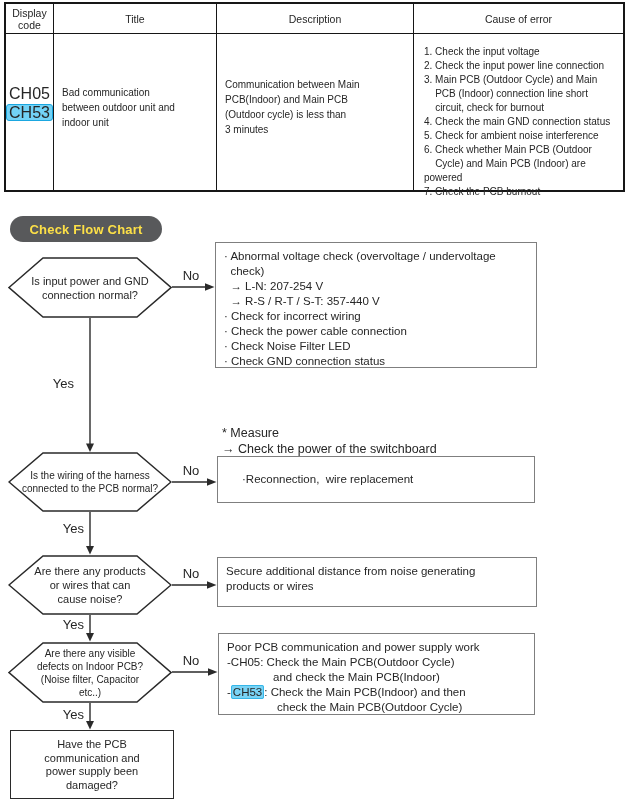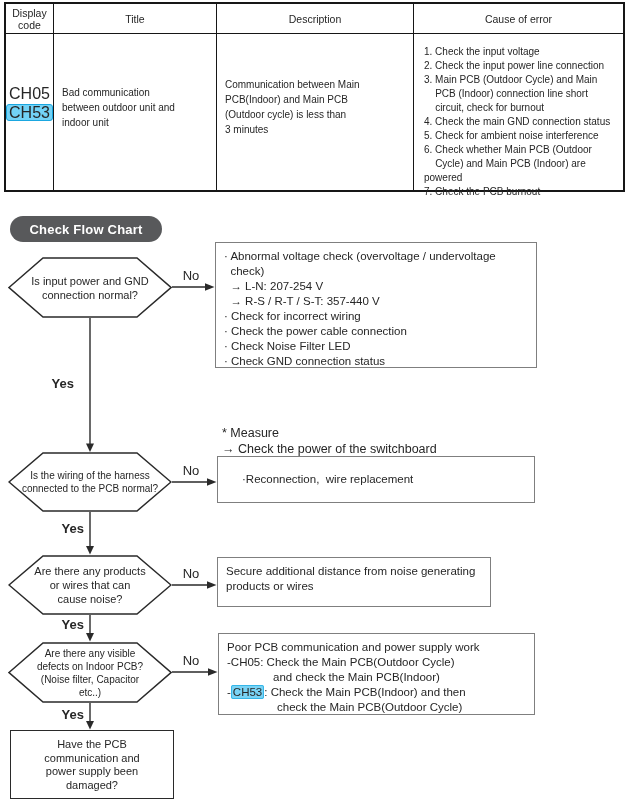--- a/index.html
+++ b/index.html
@@ -19,30 +19,30 @@
   .c3{width:197px;flex:none;}
   .c4{flex:1;}
   .th{display:flex;align-items:center;justify-content:center;text-align:center;font-size:10.5px;line-height:12px;white-space:pre-line;}
   .td{font-size:10px;line-height:15px;}
   .codes{display:flex;flex-direction:column;align-items:center;justify-content:center;gap:3px;font-size:16px;padding-bottom:18px;}
   .hl-code{background:#72d2f6;border:1.5px solid #1ba7e0;border-radius:3px;padding:0 2px;}
   .vmid{display:flex;align-items:center;padding-left:8px;padding-bottom:10px;}
   .causes{font-size:10px;line-height:14px;padding:11px 0 0 10px;}
   
   .pill{position:absolute;left:10px;top:216px;width:152px;height:26px;background:#58595b;border-radius:14px;
-        color:#ffffff;font-weight:bold;font-size:13px;display:flex;align-items:center;justify-content:center;letter-spacing:.2px;}
+        color:#fde047;font-weight:bold;font-size:13px;display:flex;align-items:center;justify-content:center;letter-spacing:.2px;}
   
   .connectors{position:absolute;left:0;top:0;pointer-events:none;}
   .hex{position:absolute;}
   .hex svg{position:absolute;left:0;top:0;width:100%;height:100%;}
   .hex-label{position:absolute;inset:0;display:flex;align-items:center;justify-content:center;text-align:center;white-space:pre-line;}
   .fbox{position:absolute;box-sizing:border-box;border:1px solid #7f7f7f;background:#fff;font-size:11.5px;line-height:15px;}
   .flabel{position:absolute;font-size:13px;}
   .no-l{width:30px;text-align:center;}
-  .yes-l{width:46px;text-align:right;font-weight:bold;}
+  .yes-l{width:46px;text-align:right;}
   .indent1{padding-left:46px;}
   .indent2{padding-left:50px;}
   .hl-code2{background:#79d3f5;border:1px solid #35b6e8;border-radius:2px;padding:0 1px;}
   .measure{position:absolute;left:222px;top:378px;font-size:12.5px;line-height:15.5px;white-space:pre;margin-top:48px;}
   .finalbox{position:absolute;left:10px;top:730px;width:164px;height:69px;box-sizing:border-box;border:1.2px solid #2a2a2a;
             font-size:11px;line-height:13.5px;text-align:center;white-space:pre-line;padding-top:7px;}
 </style>
 </head>
 <body>
 
@@ -158,21 +158,21 @@
 · Check the power cable connection
 · Check Noise Filter LED
 · Check GND connection status</div>
 
   <div class="measure">* Measure
 → Check the power of the switchboard
 → Reconnection, line replacement</div>
 
   <div class="fbox" style="left:217px;top:456px;width:318px;height:47px;display:flex;align-items:center;padding-left:24px;white-space:pre">·Reconnection,  wire replacement</div>
 
-  <div class="fbox pre" style="left:217px;top:557px;width:274px;height:50px;padding:6px 8px">Secure additional distance from noise generating
+  <div class="fbox pre" style="left:217px;top:557px;width:320px;height:50px;padding:6px 8px">Secure additional distance from noise generating
 products or wires</div>
 
   <div class="fbox" style="left:218px;top:633px;width:317px;height:82px;padding:6px 8px">
     <div>Poor PCB communication and power supply work</div>
     <div>-CH05: Check the Main PCB(Outdoor Cycle)</div>
     <div class="indent1">and check the Main PCB(Indoor)</div>
     <div><span>-</span><span class="hl-code2">CH53</span><span>: Check the Main PCB(Indoor) and then</span></div>
     <div class="indent2">check the Main PCB(Outdoor Cycle)</div>
   </div>
 

